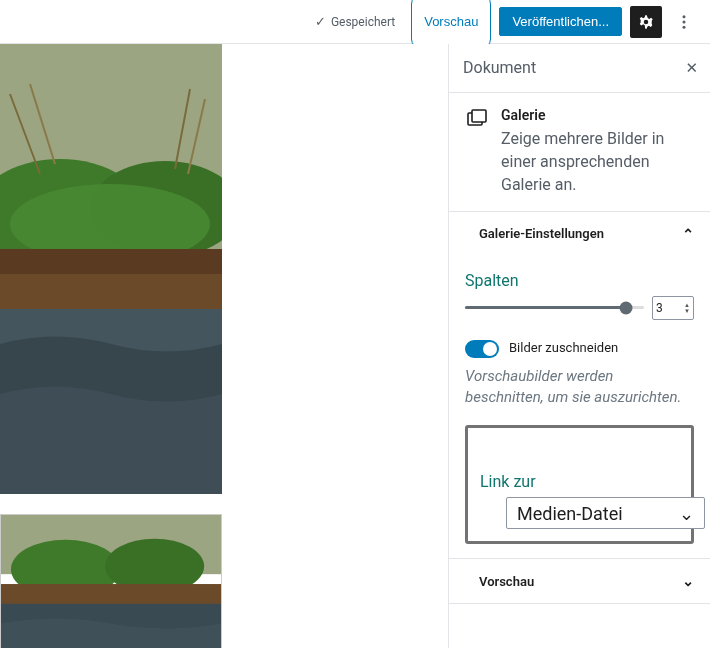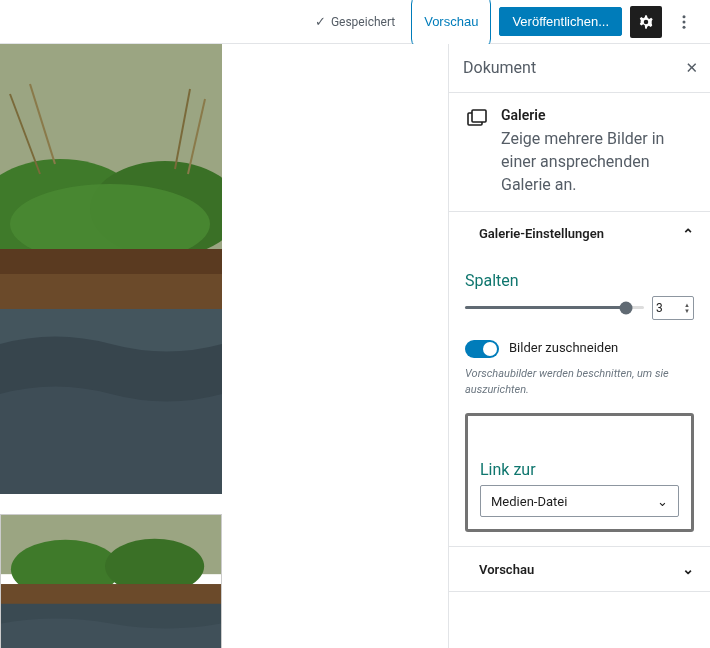--- a/index.html
+++ b/index.html
@@ -47,24 +47,24 @@
   .slider-row { display: flex; align-items: center; gap: 8px; }
   .slider-track { flex: 1; height: 3px; background: #ddd; border-radius: 2px; position: relative; }
   .slider-fill { position: absolute; left: 0; top: 0; height: 3px; background: #606a73; width: 90%; border-radius: 2px; }
   .slider-thumb { position: absolute; top: 50%; left: 90%; transform: translate(-50%, -50%); width: 13px; height: 13px; background: #606a73; border-radius: 50%; }
   .num-input { width: 42px; height: 24px; border: 1px solid #8d96a0; border-radius: 2px; padding: 0 3px; font-size: 12px; display: flex; align-items: center; justify-content: space-between; }
   .num-spin { display: flex; flex-direction: column; gap: 0; font-size: 6px; line-height: 6px; color: #555; }
 
   .toggle-row { display: flex; align-items: flex-start; gap: 10px; margin-top: 20px; }
   .toggle { width: 34px; height: 18px; background: #007cba; border-radius: 9px; position: relative; cursor: pointer; }
   .toggle::after { content: ""; position: absolute; right: 2px; top: 2px; width: 14px; height: 14px; background: #fff; border-radius: 50%; }
-  .help { font-size: 11px; font-style: italic; color: #6c7781; margin-top: 8px; line-height: 1.45; }
+  .help { font-size: 15px; font-style: italic; color: #6c7781; margin-top: 8px; line-height: 1.45; }
 
   .highlight-box { border: 3px solid #737373; border-radius: 3px; padding: 15px 12px 12px 12px; margin-top: 16px; }
-  .select { width: 100%; height: 32px; border: 1px solid #8d96a0; border-radius: 2px; display: flex; align-items: center; justify-content: space-between; padding: 0 10px; font-size: 13px; cursor: pointer; background: #fff; }
+  .select { width: 100%; height: 32px; border: 1px solid #8d96a0; border-radius: 2px; display: flex; align-items: center; justify-content: space-between; padding: 0 10px; font-size: 18px; cursor: pointer; background: #fff; margin-left: 26px; }
 
   .panel-collapsed { padding: 14px 16px; border-bottom: 1px solid #e2e4e7; }
 </style>
 </head>
 <body>
 
 <div class="app">
   <div class="topbar">
     <div class="saved">
       <span class="check">✓</span>

